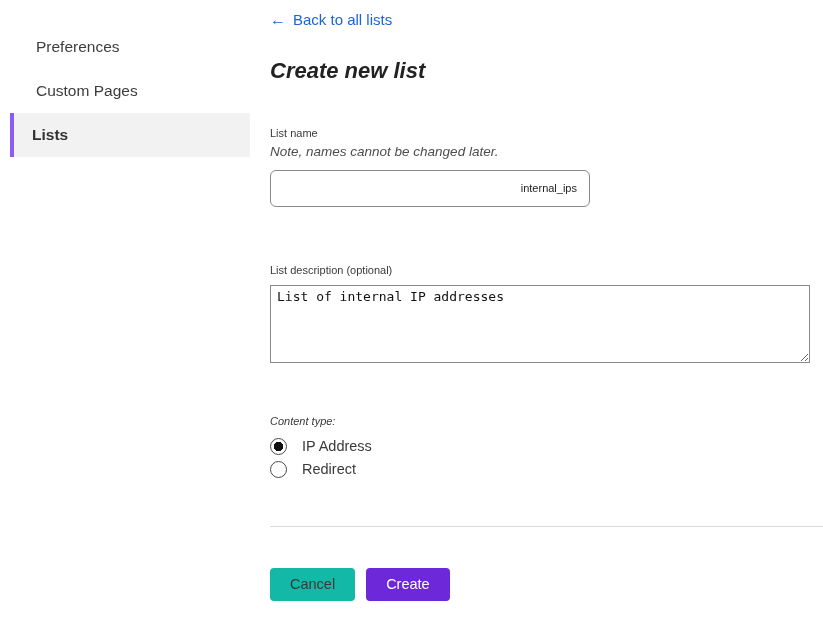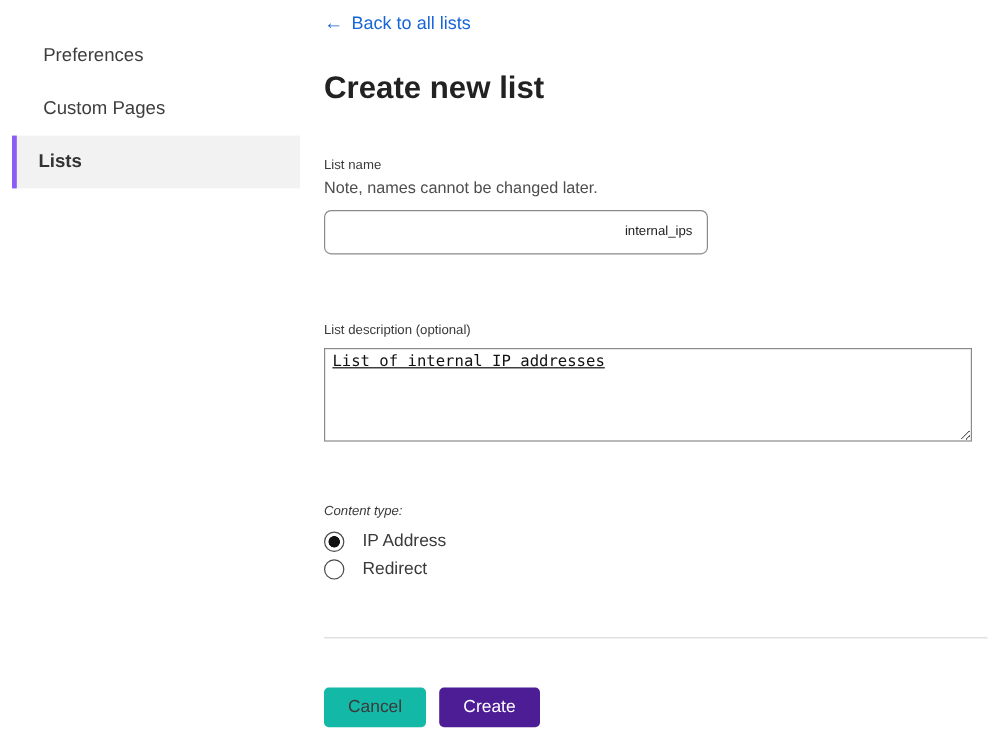--- a/index.html
+++ b/index.html
@@ -48,33 +48,35 @@
     gap: 7px;
     margin-top: 5px;
     color: #1766d9;
     font-size: 15px;
     text-decoration: none;
     cursor: pointer;
   }
   .back-arrow { font-size: 16px; line-height: 1; }
   .page-title {
     margin-top: 29px;
-    font-size: 26px;
+    font-size: 22px;
     font-weight: bold;
     color: #222;
+    font-style: italic;
   }
   .field-label {
     margin-top: 43px;
     font-size: 11px;
     color: #3a3a3a;
   }
   .field-note {
     margin-top: 5px;
     font-size: 13.5px;
     color: #4d4d4d;
+    font-style: italic;
   }
   .name-input {
     display: block;
     margin-top: 11px;
     width: 320px;
     height: 37px;
     border: 1px solid #8a8a8a;
     border-radius: 6px;
     padding: 0 12px;
     font-family: "Liberation Sans", sans-serif;
@@ -90,21 +92,20 @@
     width: 540px;
     height: 78px;
     border: 1px solid #8a8a8a;
     border-radius: 0;
     padding: 3px 6px;
     font-family: "DejaVu Sans Mono", monospace;
     font-size: 13px;
     color: #111;
     resize: both;
     outline: none;
-    text-decoration: underline;
   }
   .content-type-label { margin-top: 52px; font-style: italic; }
   .radio-group { margin-top: 11px; }
   .radio-row {
     display: flex;
     align-items: flex-start;
     gap: 15px;
     height: 23px;
     cursor: pointer;
     width: max-content;
@@ -138,21 +139,21 @@
   .btn {
     height: 33px;
     padding: 0 20px;
     border: none;
     border-radius: 4px;
     font-family: "Liberation Sans", sans-serif;
     font-size: 14.5px;
     cursor: pointer;
   }
   .btn-cancel { background: #14b8a6; color: #3a3a3a; }
-  .btn-create { background: #4c1d95; color: #ffffff; }
+  .btn-create { background: #6d28d9; color: #ffffff; }
 </style>
 </head>
 <body>
 
 <div class="app">
 
   <nav class="sidebar">
     <div class="side-item">
       <span>Preferences</span>
     </div>

